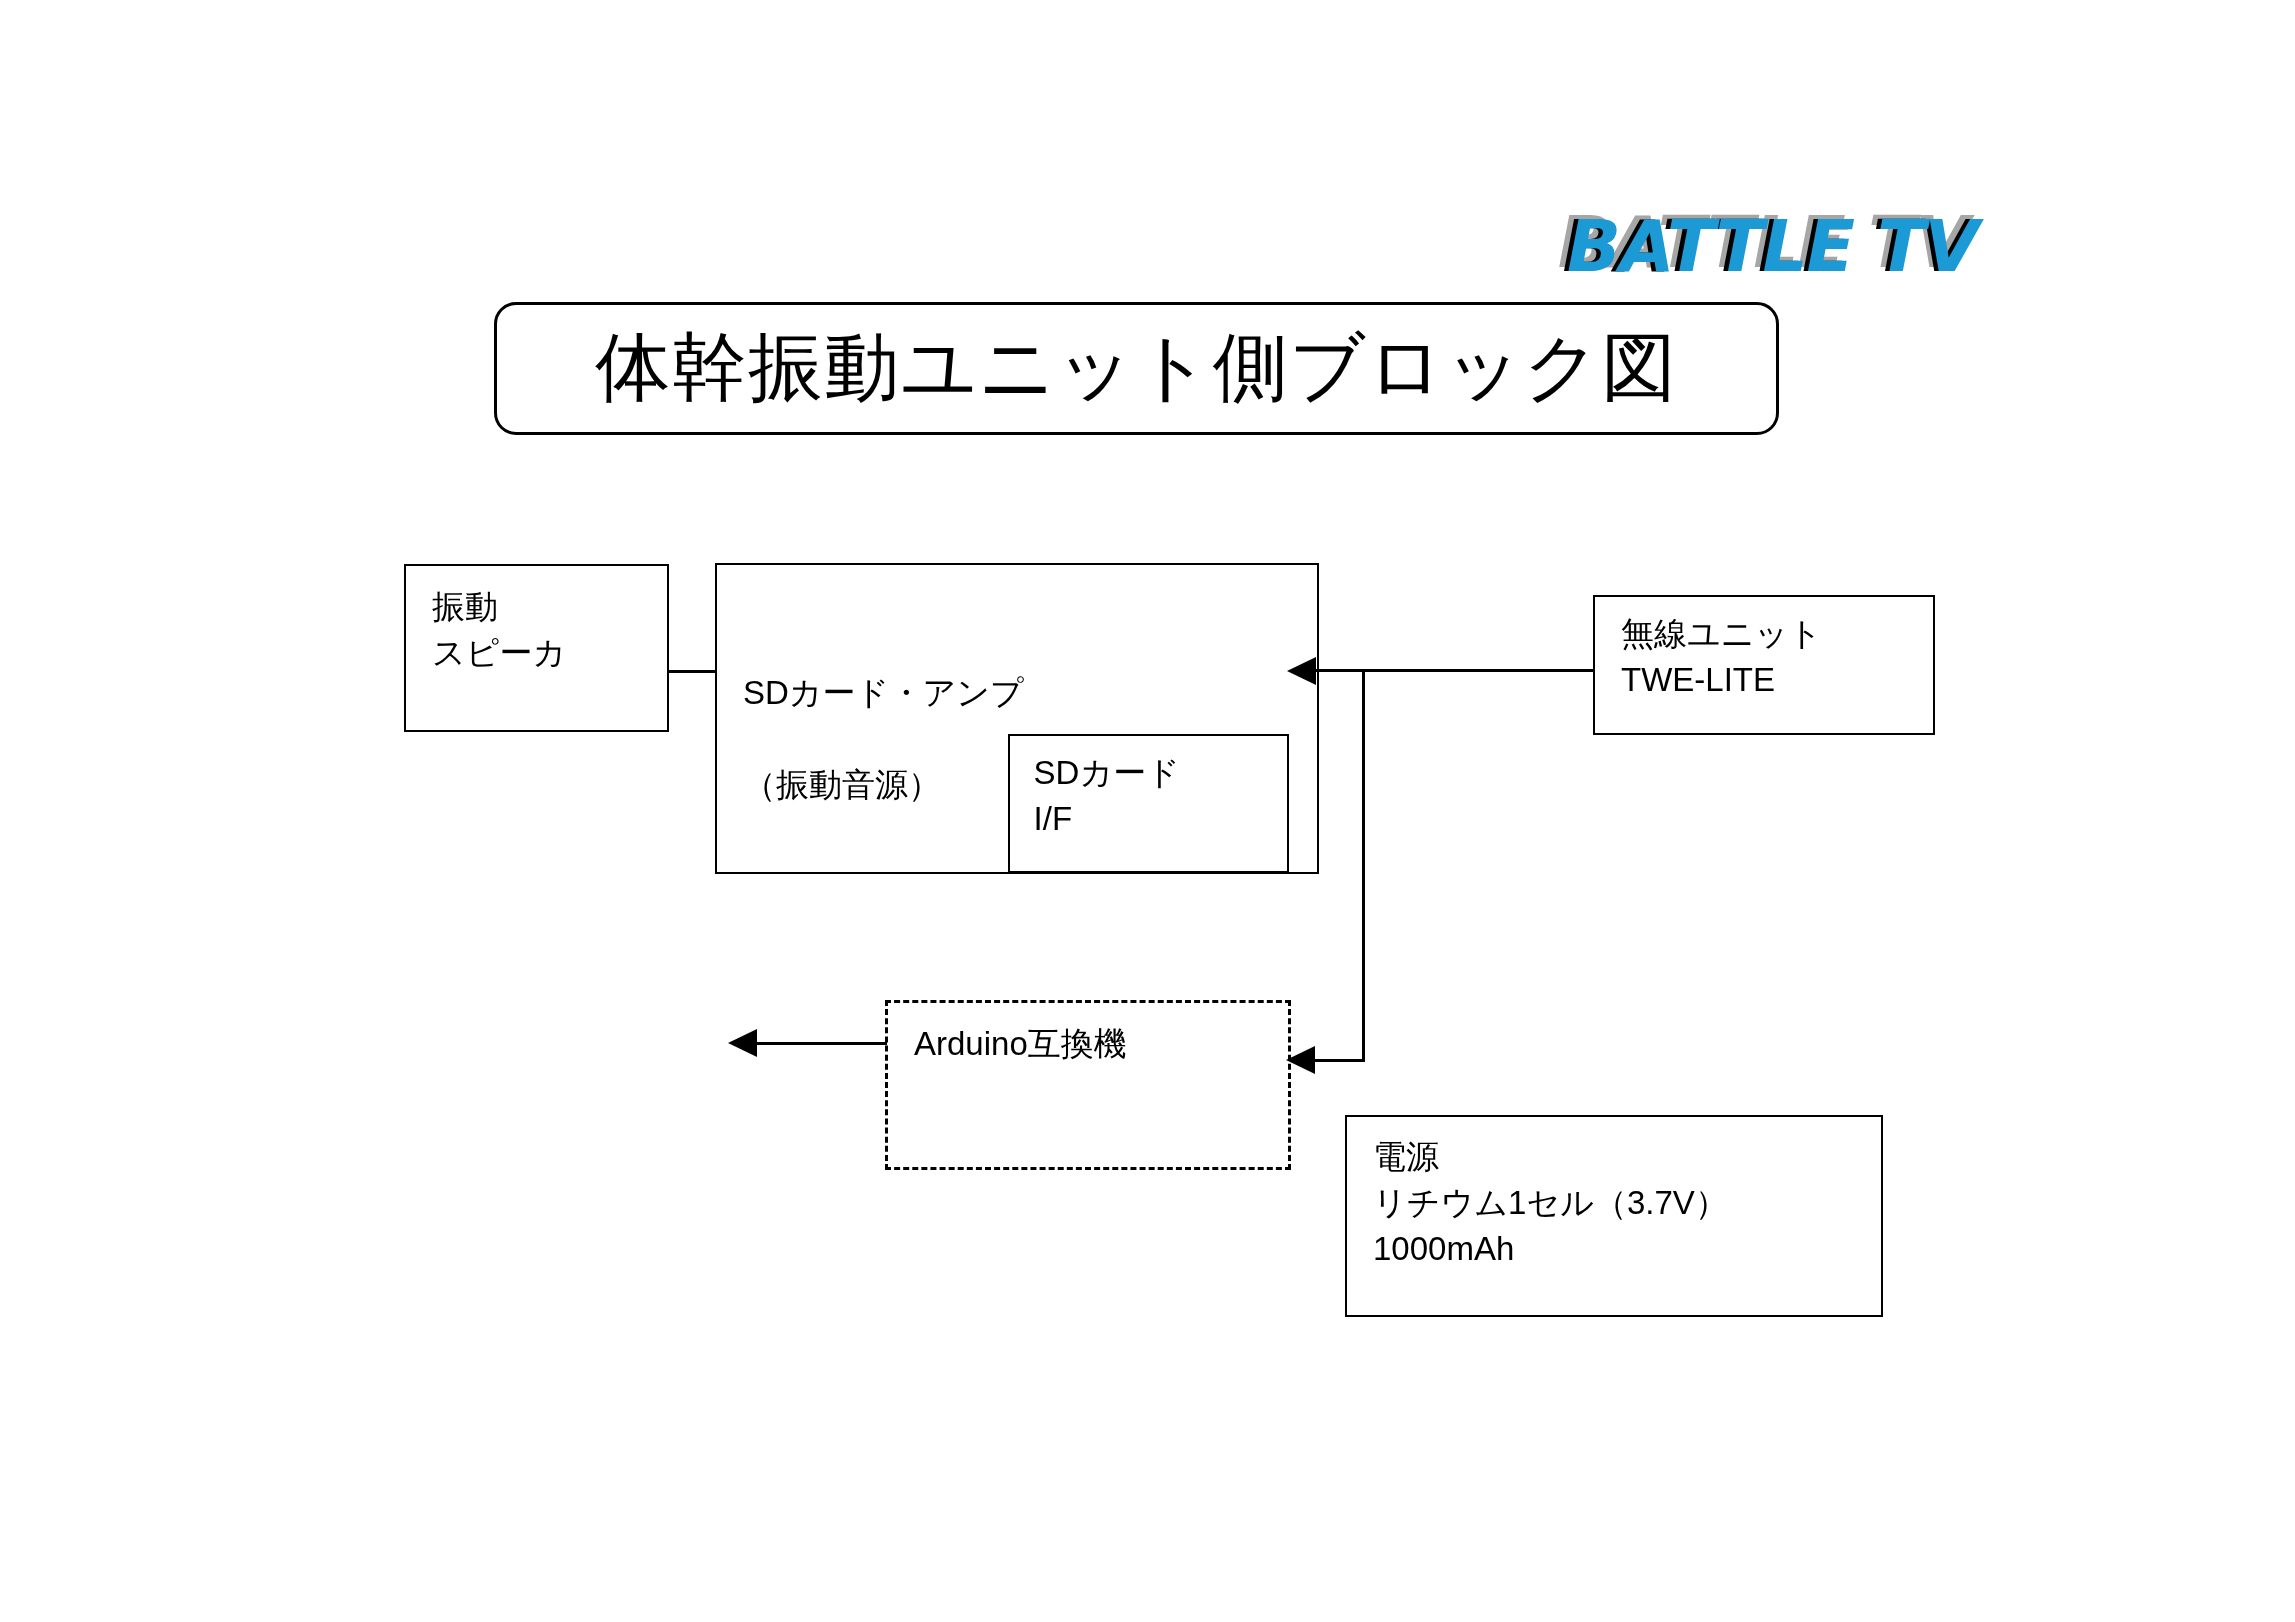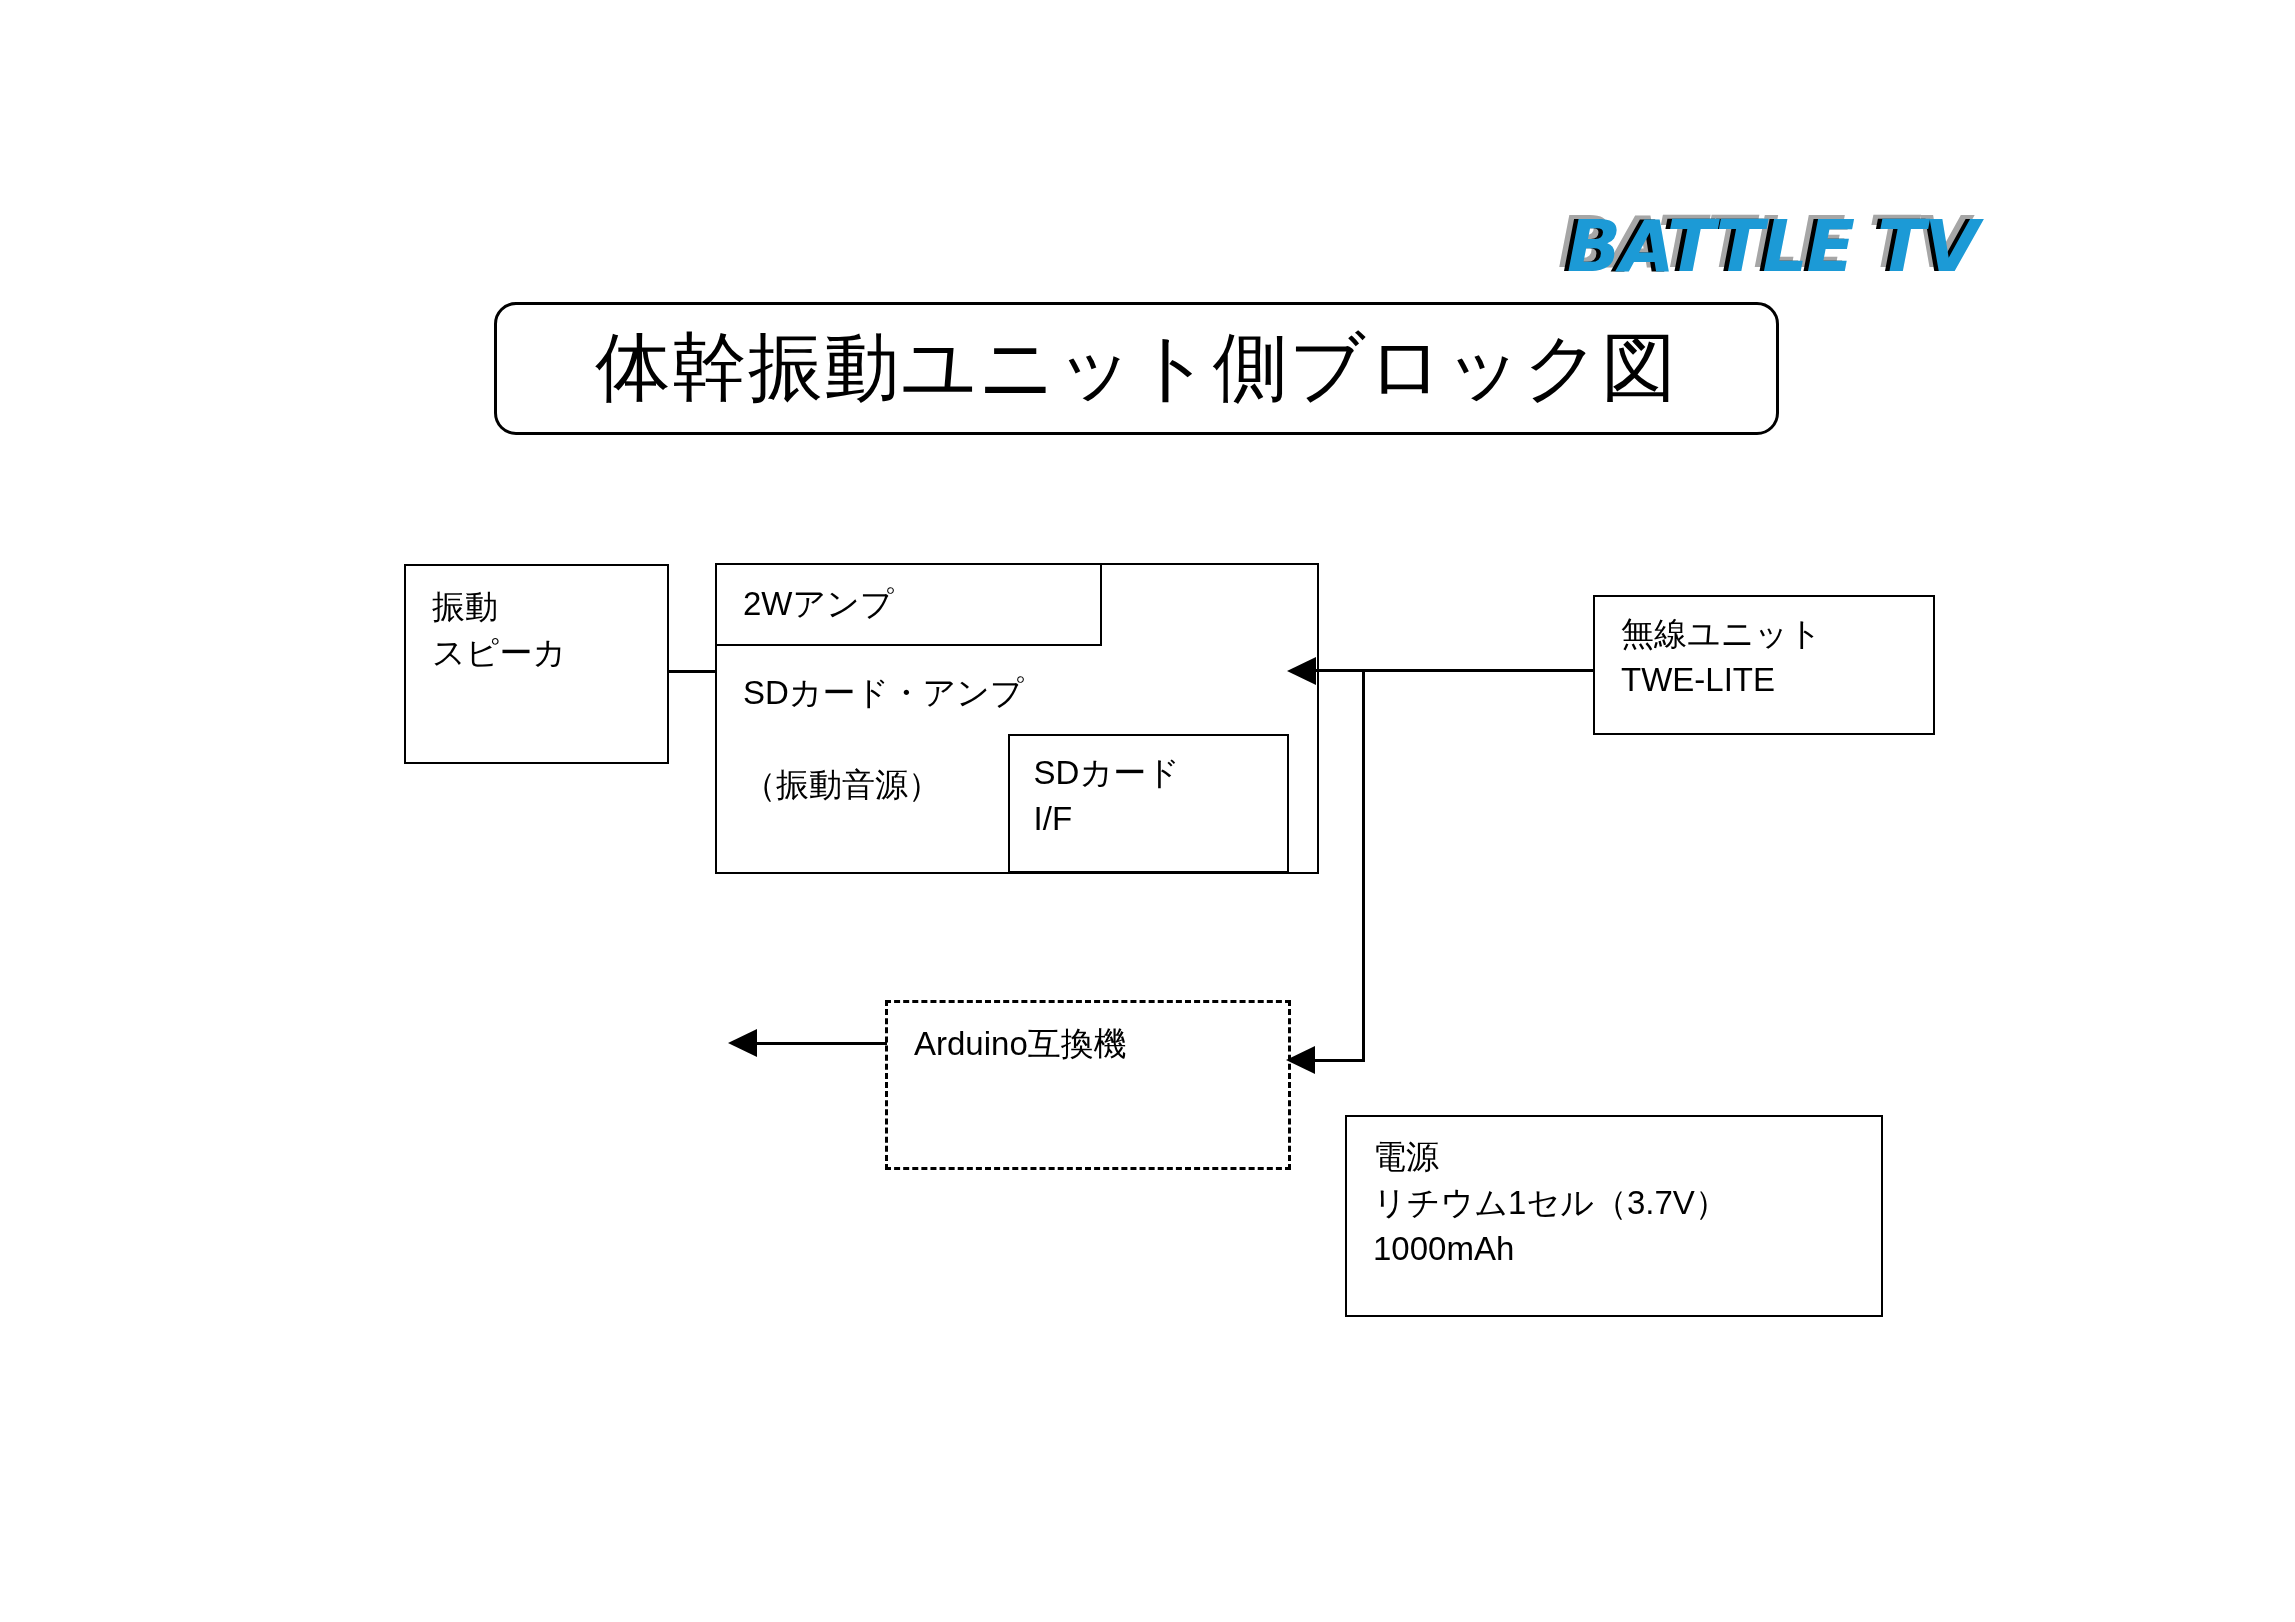--- a/index.html
+++ b/index.html
@@ -77,21 +77,21 @@
   }
   .box-label {
     position: absolute;
     font-size: 33px;
     line-height: 46px;
     white-space: pre;
     font-family: "Liberation Sans", "DejaVu Sans", sans-serif;
   }
 
   
-  #speaker-box      { left: 404px;  top: 564px;  width: 265px;  height: 200px; }
+  #speaker-box      { left: 404px;  top: 564px;  width: 265px;  height: 168px; }
   #amp-outer-box    { left: 715px; top: 563px;  width: 604px;  height: 311px; }
   #amp-2w-box       { left: 715px; top: 563px;  width: 387px;  height: 83px; }
   #sdcard-if-box    { left: 1008px; top: 734px; width: 281px;  height: 139px; }
   #wireless-box     { left: 1593px; top: 595px;  width: 342px;  height: 140px; }
   #serial-led-box   { left: 391px;  top: 949px; width: 347px;  height: 224px; }
   #arduino-box      { left: 885px; top: 1000px; width: 406px;  height: 170px; }
   #power-box        { left: 1345px; top: 1115px; width: 538px;  height: 202px; }
 
   
   #speaker-label    { left: 26px;  top: 18.3px; }
@@ -164,23 +164,20 @@
     <div class="box-label" id="speaker-label">振動
 スピーカ</div>
   </div>
 
   <div class="box" id="amp-outer-box">
     <div class="box-label" id="amp-main-label">SDカード・アンプ
 
 （振動音源）</div>
   </div>
 
-  <div class="box" id="amp-2w-box">
-    <div class="box-label" id="amp-2w-label">2Wアンプ</div>
-  </div>
 
   <div class="box" id="wireless-box">
     <div class="box-label" id="wireless-label">無線ユニット
 TWE-LITE</div>
   </div>
 
   <div class="box" id="sdcard-if-box">
     <div class="box-label" id="sdcard-if-label">SDカード
 I/F</div>
   </div>

